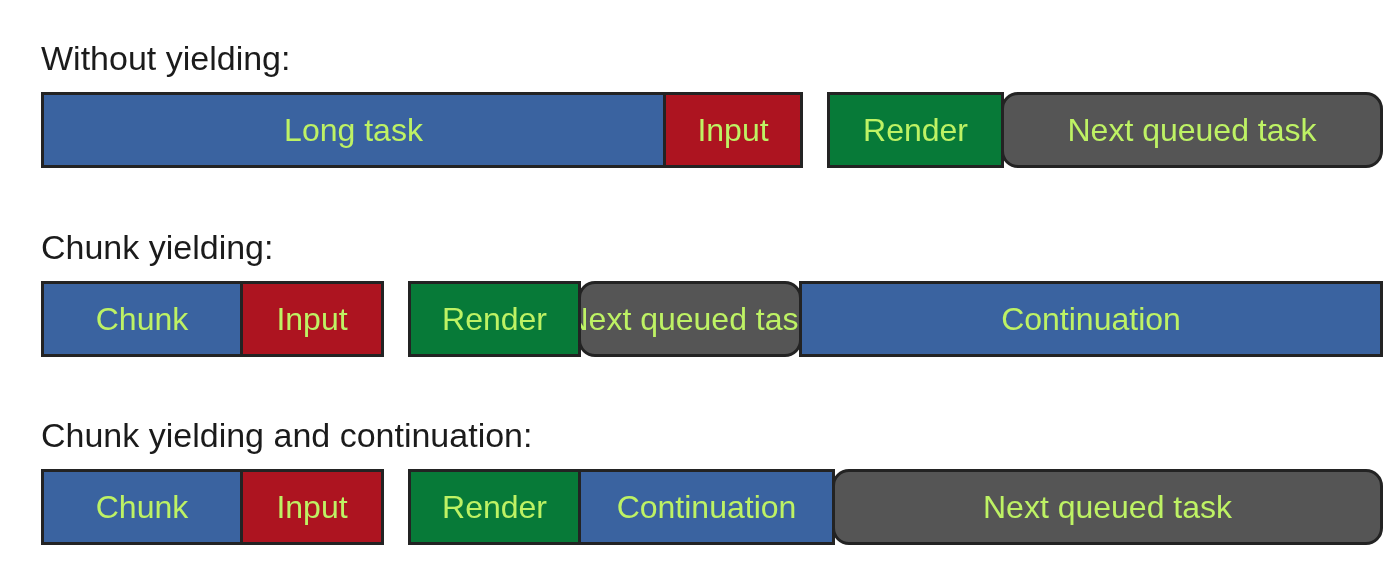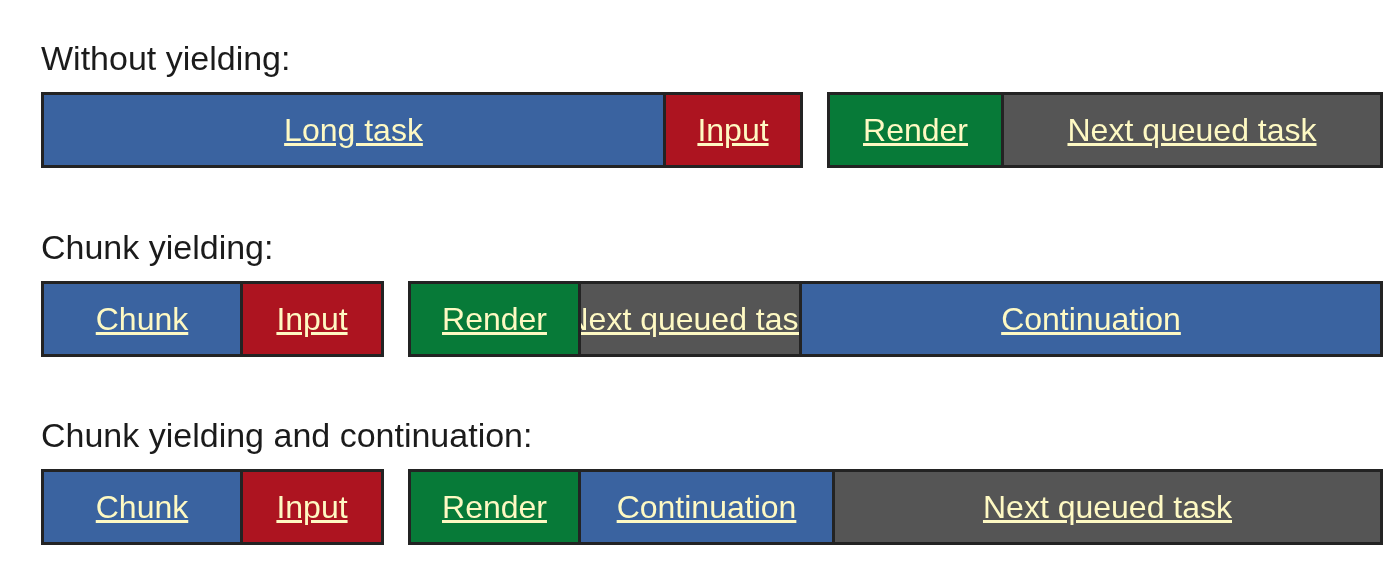--- a/index.html
+++ b/index.html
@@ -49,32 +49,31 @@
     box-sizing: border-box;
     border: 3px solid #232323;
     margin-left: -3px;
     display: flex;
     align-items: center;
     justify-content: center;
     overflow: hidden;
   }
   .seg:first-child { margin-left: 0; }
   .seg-label {
-    color: #fef9c3;
+    color: #bef264;
     font-size: 32px;
     line-height: 34px;
     white-space: nowrap;
     font-weight: 400;
     letter-spacing: 0px;
-    text-decoration: underline;
   }
   .c-blue  { background: #3a63a0; }
   .c-red   { background: #ad1420; }
   .c-green { background: #077a38; margin-left: 24px; }
-  .c-gray  { background: #555555; }
+  .c-gray  { background: #555555; border-radius: 17px; }
 
   
   #row-1 { top: 0px; }
   #row-2 { top: 189px; }
   #row-3 { top: 377px; }
   .row-label-pos { top: 38px; }
   .bar-pos { top: 92px; }
 </style>
 </head>
 <body>

